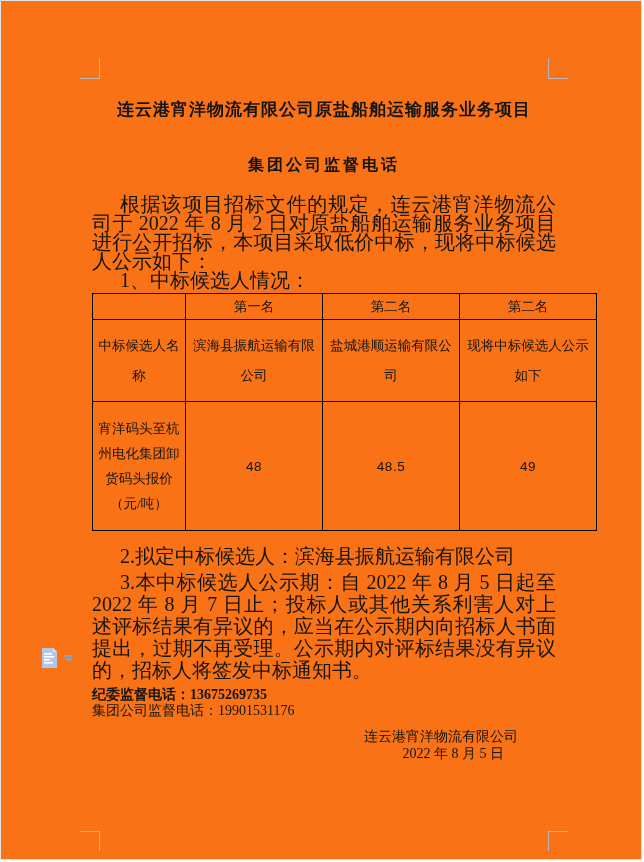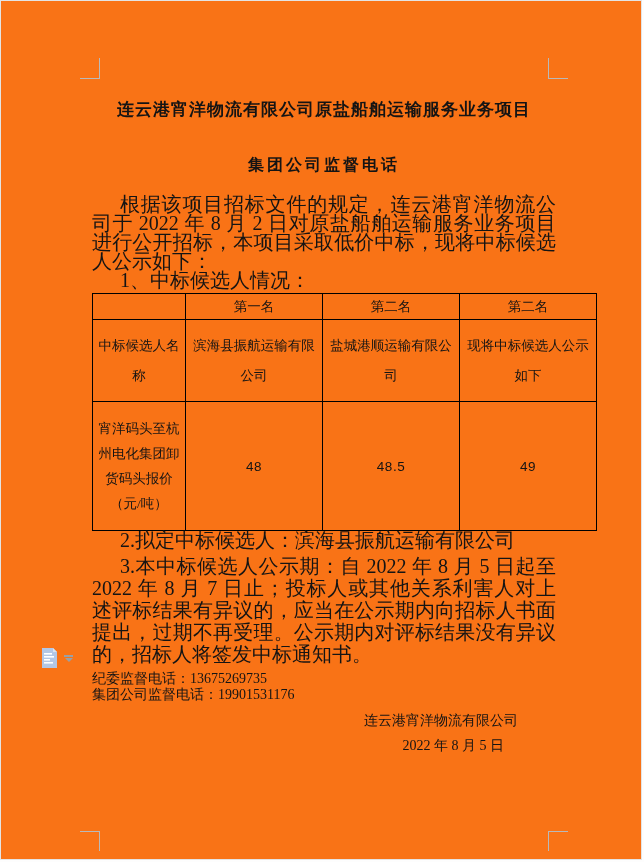--- a/index.html
+++ b/index.html
@@ -48,27 +48,27 @@
     font-size:13.5px; padding:2px 5px; word-break:break-all;
   }
   .col-label { width:82px; }
   .col-v { width:126px; }
   tr.hdr td { height:21px; }
   tr.names td { height:77px; line-height:30px; }
   tr.price1 td { height:124px; line-height:25px; }
   tr.price2 td { height:121px; line-height:25px; }
   td.num { font-family:"Liberation Sans", sans-serif; font-size:14px; letter-spacing:0.5px; }
 
-  .sec2 { margin-top:0; line-height:19px; text-indent:28px; }
+  .sec2 { margin-top:16px; line-height:19px; text-indent:28px; }
   .sec3 { margin-top:5px; line-height:22px; text-indent:28px; }
   .phone { margin:0; font-size:14px; line-height:16px; }
-  .phone.first { margin-top:6px; }
+  .phone.first { margin-top:6px;font-weight:bold; }
   .signature { margin-top:9px; text-align:right; font-size:14px; }
   .sig-company { padding-right:38px; line-height:17px; }
-  .sig-date { padding-right:52px; line-height:17px; margin-top:8px; }
+  .sig-date { padding-right:52px; line-height:17px; margin-top:0; }
 </style>
 </head>
 <body>
 
 <div class="page">
 
   <div class="crop tl"></div>
   <div class="crop tr"></div>
   <div class="crop bl"></div>
   <div class="crop br"></div>

